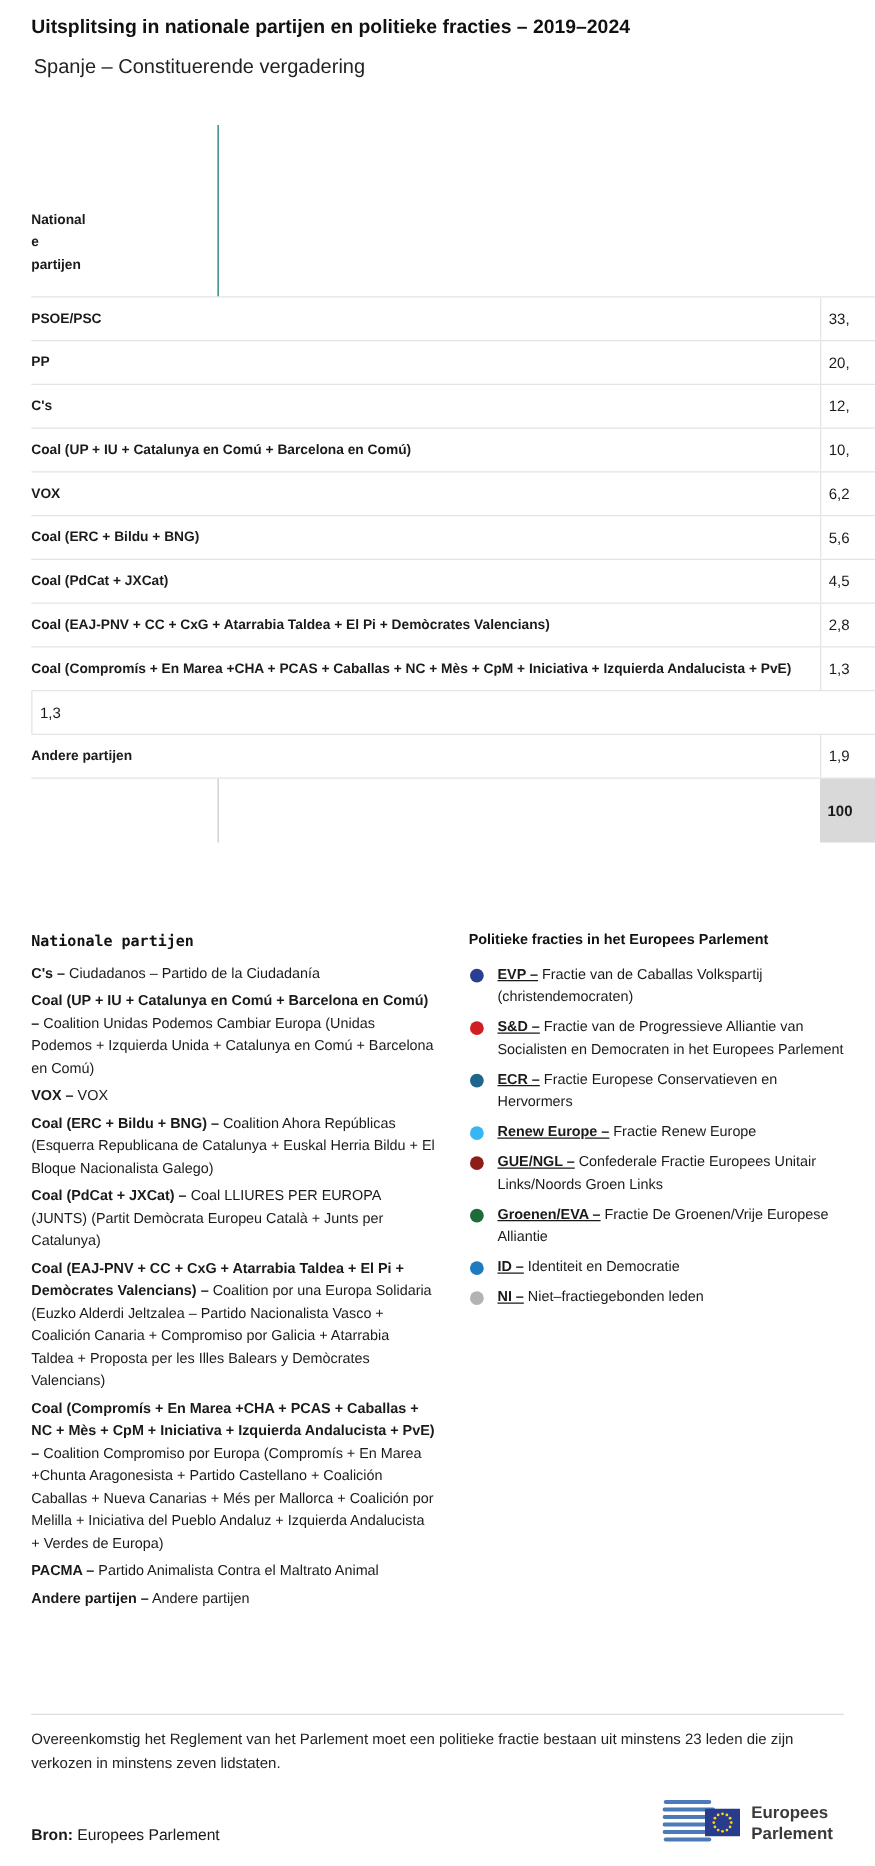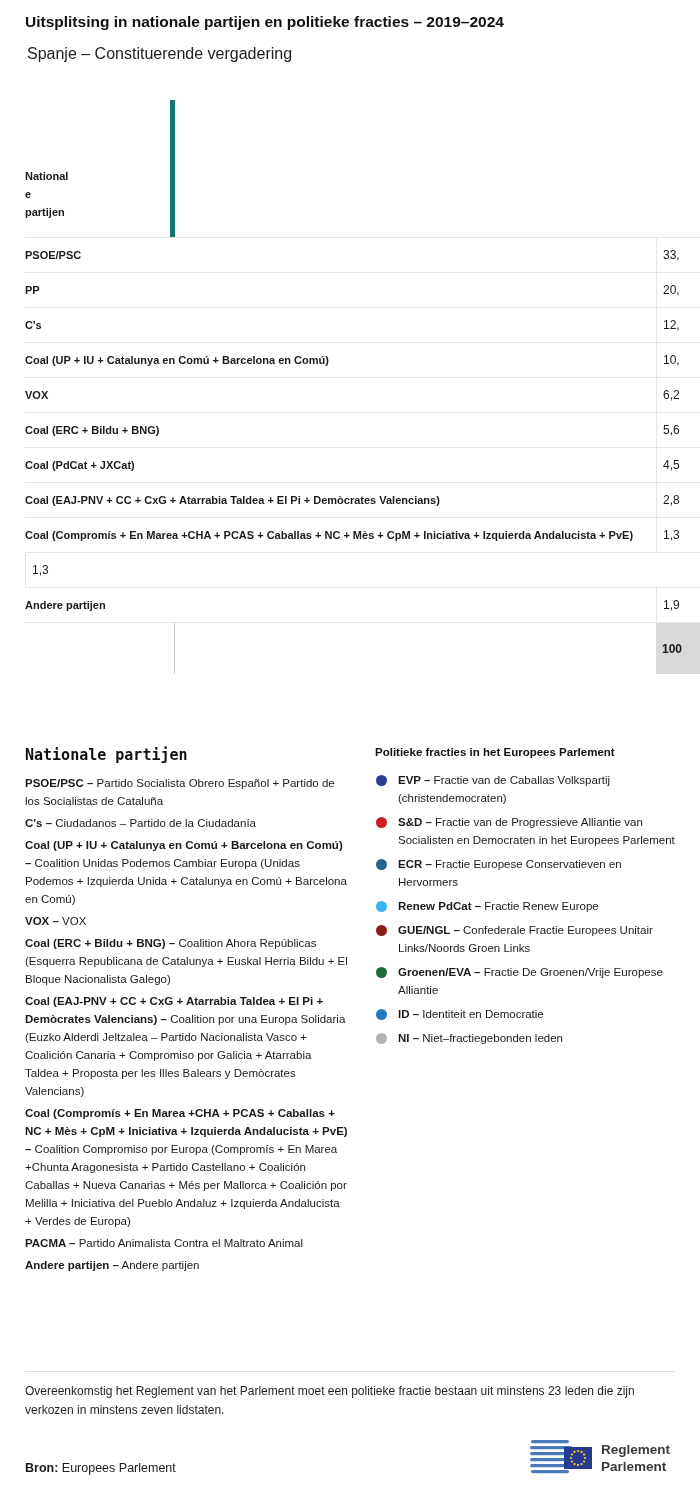--- a/index.html
+++ b/index.html
@@ -18,21 +18,21 @@
   }
   .subtitle {
     position:absolute; left:27px; top:45px;
     font-size:16px; font-weight:400; color:#222;
   }
 
   
   .table { position:absolute; left:25px; top:100px; width:720px; }
   .t-header { display:flex; height:137px; }
   .t-hcell {
-    width:150px; border-right:5px solid #0f766e;
+    width:150px; border-right:1px solid #0f766e;
     display:flex; align-items:flex-end; padding-bottom:16px;
     font-size:11px; font-weight:700; line-height:18px;
     white-space:pre-line;
   }
   .t-row { display:flex; height:35px; border-top:1px solid #e4e4e4; }
   .t-party {
     width:631px; display:flex; align-items:center;
     font-size:11px; font-weight:700; white-space:nowrap; padding-right:4px;
   }
   .t-value {
@@ -46,29 +46,29 @@
   .t-total-cell {
     width:89px; background:#d9d9d9;
     display:flex; align-items:center; padding-left:6px;
     font-size:12px; font-weight:700;
   }
 
   
   .legend-left { position:absolute; left:25px; top:746px; width:323px; }
   .legend-left h2 {
     font-family:"DejaVu Sans Mono","Liberation Mono",monospace;
-    font-size:15px; font-weight:700; margin:0 0 10px 0; color:#111;
+    font-size:12px; font-weight:700; margin:0 0 10px 0; color:#111;
   }
   .p-item { font-size:11.5px; line-height:18px; margin-bottom:4px; }
   .p-item b { font-weight:700; }
 
   .legend-right { position:absolute; left:375px; top:746px; width:308px; }
   .legend-right h2 { font-size:11.5px; font-weight:700; margin:0 0 13px 0; color:#111; }
   .f-item { position:relative; padding-left:23px; font-size:11.5px; line-height:18px; margin-bottom:6px; }
-  .f-item b { font-weight:700; }
+  .f-item b { font-weight:700;text-decoration:underline; }
   .dot {
     position:absolute; left:1px; top:3.5px;
     width:11px; height:11px; border-radius:50%;
     background:#999;
   }
 
   
   .sep { position:absolute; left:25px; width:650px; top:1371px; border-top:1px solid #dddddd; }
   .footnote { position:absolute; left:25px; top:1382px; width:650px; font-size:12px; line-height:19px; color:#1f1f1f; }
   .source { position:absolute; left:25px; top:1461px; font-size:12.5px; }
@@ -136,25 +136,25 @@
   <div class="t-total">
     <div class="t-total-sp1"></div>
     <div class="t-total-sp2"></div>
     <div class="t-total-cell">100</div>
   </div>
 </div>
 
 <div class="legend-left">
   <h2>Nationale partijen</h2>
 
-  <div class="p-item"><b>PSOE/PSC –</b> <span>Partido Socialista Obrero Español + Partido de los Socialistas de Cataluña</span></div>
   <div class="p-item"><b>C's –</b> <span>Ciudadanos – Partido de la Ciudadanía</span></div>
   <div class="p-item"><b>Coal (UP + IU + Catalunya en Comú + Barcelona en Comú) –</b> <span>Coalition Unidas Podemos Cambiar Europa (Unidas Podemos + Izquierda Unida + Catalunya en Comú + Barcelona en Comú)</span></div>
   <div class="p-item"><b>VOX –</b> <span>VOX</span></div>
   <div class="p-item"><b>Coal (ERC + Bildu + BNG) –</b> <span>Coalition Ahora Repúblicas (Esquerra Republicana de Catalunya + Euskal Herria Bildu + El Bloque Nacionalista Galego)</span></div>
+  <div class="p-item"><b>Coal (PdCat + JXCat) –</b> <span>Coal LLIURES PER EUROPA (JUNTS) (Partit Demòcrata Europeu Català + Junts per Catalunya)</span></div>
   <div class="p-item"><b>Coal (EAJ-PNV + CC + CxG + Atarrabia Taldea + El Pi + Demòcrates Valencians) –</b> <span>Coalition por una Europa Solidaria (Euzko Alderdi Jeltzalea – Partido Nacionalista Vasco + Coalición Canaria + Compromiso por Galicia + Atarrabia Taldea + Proposta per les Illes Balears y Demòcrates Valencians)</span></div>
   <div class="p-item"><b>Coal (Compromís + En Marea +CHA + PCAS + Caballas + NC + Mès + CpM + Iniciativa + Izquierda Andalucista + PvE) –</b> <span>Coalition Compromiso por Europa (Compromís + En Marea +Chunta Aragonesista + Partido Castellano + Coalición Caballas + Nueva Canarias + Més per Mallorca + Coalición por Melilla + Iniciativa del Pueblo Andaluz + Izquierda Andalucista + Verdes de Europa)</span></div>
   <div class="p-item"><b>PACMA –</b> <span>Partido Animalista Contra el Maltrato Animal</span></div>
   <div class="p-item"><b>Andere partijen –</b> <span>Andere partijen</span></div>
 </div>
 
 <div class="legend-right">
   <h2>Politieke fracties in het Europees Parlement</h2>
 
   <div class="f-item">
@@ -164,21 +164,21 @@
   <div class="f-item">
     <span class="dot" style="background-color: rgb(208, 30, 35);"></span>
     <b>S&amp;D –</b> <span>Fractie van de Progressieve Alliantie van Socialisten en Democraten in het Europees Parlement</span>
   </div>
   <div class="f-item">
     <span class="dot" style="background-color: rgb(32, 102, 140);"></span>
     <b>ECR –</b> <span>Fractie Europese Conservatieven en Hervormers</span>
   </div>
   <div class="f-item">
     <span class="dot" style="background-color: rgb(56, 182, 241);"></span>
-    <b>Renew PdCat –</b> <span>Fractie Renew Europe</span>
+    <b>Renew Europe –</b> <span>Fractie Renew Europe</span>
   </div>
   <div class="f-item">
     <span class="dot" style="background-color: rgb(140, 29, 23);"></span>
     <b>GUE/NGL –</b> <span>Confederale Fractie Europees Unitair Links/Noords Groen Links</span>
   </div>
   <div class="f-item">
     <span class="dot" style="background-color: rgb(28, 107, 57);"></span>
     <b>Groenen/EVA –</b> <span>Fractie De Groenen/Vrije Europese Alliantie</span>
   </div>
   <div class="f-item">
@@ -219,16 +219,16 @@
       <circle cx="41.94" cy="24.5" r="1.1"></circle>
       <circle cx="41" cy="21" r="1.1"></circle>
       <circle cx="41.94" cy="17.5" r="1.1"></circle>
       <circle cx="44.5" cy="14.94" r="1.1"></circle>
       <circle cx="48" cy="14" r="1.1"></circle>
       <circle cx="51.5" cy="14.94" r="1.1"></circle>
       <circle cx="54.06" cy="17.5" r="1.1"></circle>
     </g>
   </svg>
   <div class="logo-text">
-    <div>Reglement</div>
+    <div>Europees</div>
     <div>Parlement</div>
   </div>
 </div>
 
 </body></html>

